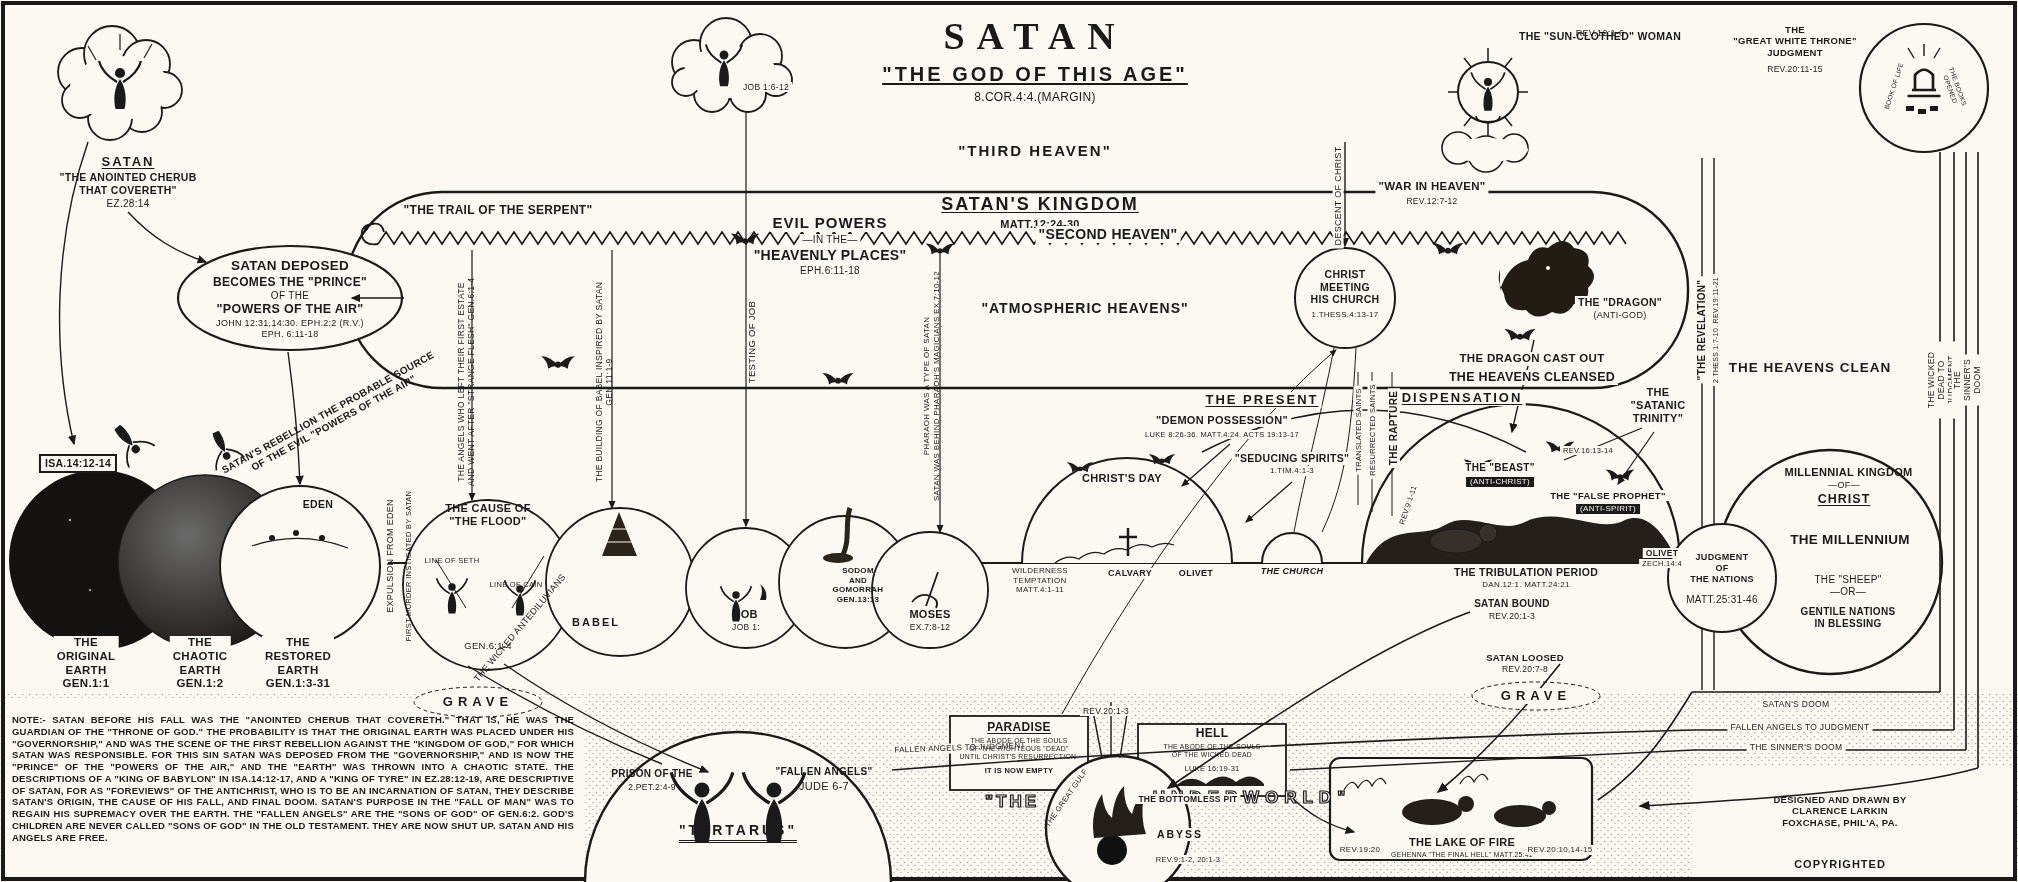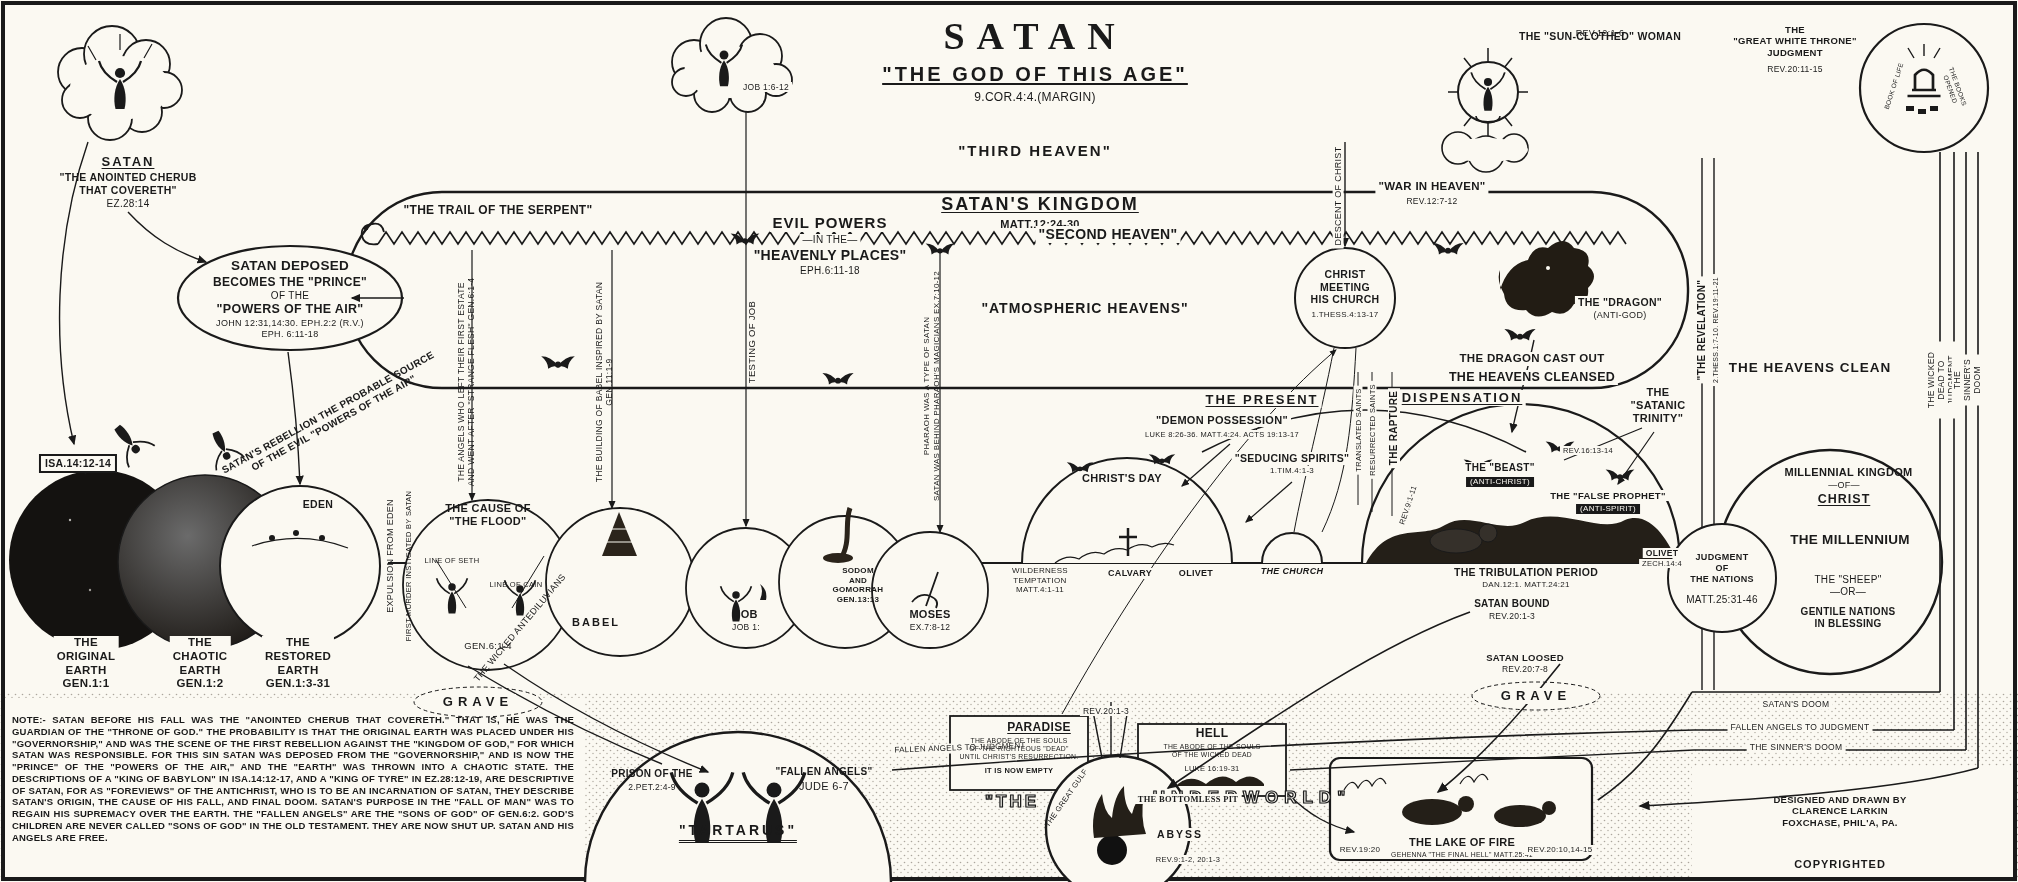--- a/index.html
+++ b/index.html
@@ -219,21 +219,21 @@
   <use href="#imp" transform="translate(1560,450) scale(1.2)"></use>
   <use href="#imp" transform="translate(1620,478) scale(1.2)"></use>
   <use href="#imp" transform="translate(1448,252) scale(1.3)"></use>
   <use href="#imp" transform="translate(1520,338) scale(1.3)"></use>
   <use href="#fig" transform="translate(702,812) scale(2.2)"></use>
   <use href="#fig" transform="translate(774,812) scale(2.2)"></use>
 </svg>
 
 <div class="lbl b serif" style="left:1035px;top:14px;font-size:38px;letter-spacing:12px;">SATAN</div>
 <div class="lbl b ul" style="left:1035px;top:62px;font-size:20px;letter-spacing:3px;">"THE GOD OF THIS AGE"</div>
-<div class="lbl" style="left:1035px;top:90px;font-size:12px;">9.COR.4:4.(MARGIN)</div>
+<div class="lbl" style="left:1035px;top:90px;font-size:12px;">8.COR.4:4.(MARGIN)</div>
 <div class="lbl b" style="left:1035px;top:142px;font-size:15px;letter-spacing:2px;">"THIRD HEAVEN"</div>
 
 <div class="lbl b ul" style="left:128px;top:154px;font-size:13px;letter-spacing:2px;">SATAN</div>
 <div class="lbl b" style="left:128px;top:171px;font-size:10.5px;">"THE ANOINTED CHERUB
 THAT COVERETH"</div>
 <div class="lbl" style="left:128px;top:198px;font-size:10px;">EZ.28:14</div>
 
 <div class="lbl b" style="left:290px;top:258px;font-size:13.5px;">SATAN DEPOSED</div>
 <div class="lbl b" style="left:290px;top:275px;font-size:12px;">BECOMES THE "PRINCE"</div>
 <div class="lbl" style="left:290px;top:290px;font-size:10px;">OF THE</div>
@@ -381,38 +381,38 @@
 <div class="lbl b chip" style="left:1536px;top:688px;font-size:13px;letter-spacing:5px;">GRAVE</div>
 
 <div class="note">NOTE:- SATAN BEFORE HIS FALL WAS THE "ANOINTED CHERUB THAT COVERETH." THAT IS, HE WAS THE GUARDIAN OF THE "THRONE OF GOD." THE PROBABILITY IS THAT THE ORIGINAL EARTH WAS PLACED UNDER HIS "GOVERNORSHIP," AND WAS THE SCENE OF THE FIRST REBELLION AGAINST THE "KINGDOM OF GOD," FOR WHICH SATAN WAS RESPONSIBLE. FOR THIS SIN SATAN WAS DEPOSED FROM THE "GOVERNORSHIP," AND IS NOW THE "PRINCE" OF THE "POWERS OF THE AIR," AND THE "EARTH" WAS THROWN INTO A CHAOTIC STATE. THE DESCRIPTIONS OF A "KING OF BABYLON" IN ISA.14:12-17, AND A "KING OF TYRE" IN EZ.28:12-19, ARE DESCRIPTIVE OF SATAN, FOR AS "FOREVIEWS" OF THE ANTICHRIST, WHO IS TO BE AN INCARNATION OF SATAN, THEY DESCRIBE SATAN'S ORIGIN, THE CAUSE OF HIS FALL, AND FINAL DOOM. SATAN'S PURPOSE IN THE "FALL OF MAN" WAS TO REGAIN HIS SUPREMACY OVER THE EARTH. THE "FALLEN ANGELS" ARE THE "SONS OF GOD" OF GEN.6:2. GOD'S CHILDREN ARE NEVER CALLED "SONS OF GOD" IN THE OLD TESTAMENT. THEY ARE NOW SHUT UP. SATAN AND HIS ANGELS ARE FREE.</div>
 
 <div class="lbl b" style="left:652px;top:768px;font-size:10px;">PRISON OF THE</div>
 <div class="lbl" style="left:652px;top:782px;font-size:8.5px;">2.PET.2:4-9</div>
 <div class="lbl b" style="left:824px;top:766px;font-size:10px;">"FALLEN ANGELS"</div>
 <div class="lbl" style="left:824px;top:780px;font-size:11px;">JUDE 6-7</div>
 <div class="lbl b" style="left:738px;top:822px;font-size:14px;letter-spacing:3px;border-bottom:3px double var(--ink);padding-bottom:1px;">"TARTARUS"</div>
 
-<div class="lbl b ul" style="left:1019px;top:720px;font-size:12px;margin-left:20px;">PARADISE</div>
+<div class="lbl b ul" style="left:1019px;top:720px;font-size:12px;">PARADISE</div>
 <div class="lbl" style="left:1019px;top:737px;font-size:6.8px;">THE ABODE OF THE SOULS
 OF THE RIGHTEOUS "DEAD"
 UNTIL CHRIST'S RESURRECTION.</div>
 <div class="lbl b" style="left:1019px;top:766px;font-size:7.5px;">IT IS NOW EMPTY</div>
 <div class="lbl chip" style="left:1106px;top:706px;font-size:8.5px;">REV.20:1-3</div>
 
 <div class="lbl b chip" style="left:1212px;top:726px;font-size:12px;">HELL</div>
 <div class="lbl" style="left:1212px;top:743px;font-size:6.8px;">THE ABODE OF THE SOULS
 OF THE WICKED DEAD</div>
 <div class="lbl" style="left:1212px;top:764px;font-size:7.5px;">LUKE 16:19-31</div>
 
 <div class="lbl outline" style="left:1012px;top:792px;font-size:17px;letter-spacing:3px;">"THE</div>
 <div class="lbl outline" style="left:1252px;top:788px;font-size:17px;letter-spacing:6px;">UNDERWORLD"</div>
 <div class="lbl" style="left:1066px;top:798px;font-size:7.5px;transform:translate(-50%,-50%) rotate(-55deg);">THE GREAT GULF</div>
 
 <div class="lbl b chip" style="left:1180px;top:828px;font-size:10.5px;letter-spacing:2px;">ABYSS</div>
-<div class="lbl b chip" style="left:1188px;top:794px;font-size:8.5px;font-family:Liberation Serif, serif;">THE BOTTOMLESS PIT</div>
+<div class="lbl b chip" style="left:1188px;top:794px;font-size:8.5px;">THE BOTTOMLESS PIT</div>
 <div class="lbl chip" style="left:1188px;top:855px;font-size:7.5px;">REV.9:1-2, 20:1-3</div>
 
 <div class="lbl chip" style="left:1360px;top:845px;font-size:8px;">REV.19:20</div>
 <div class="lbl b chip" style="left:1462px;top:836px;font-size:11px;">THE LAKE OF FIRE</div>
 <div class="lbl chip" style="left:1462px;top:851px;font-size:6.8px;">GEHENNA "THE FINAL HELL" MATT.25:41</div>
 <div class="lbl chip" style="left:1560px;top:845px;font-size:8px;">REV.20:10,14-15</div>
 
 <div class="lbl b" style="left:1840px;top:794px;font-size:9.5px;">DESIGNED AND DRAWN BY
 CLARENCE LARKIN
 FOXCHASE, PHIL'A, PA.</div>

